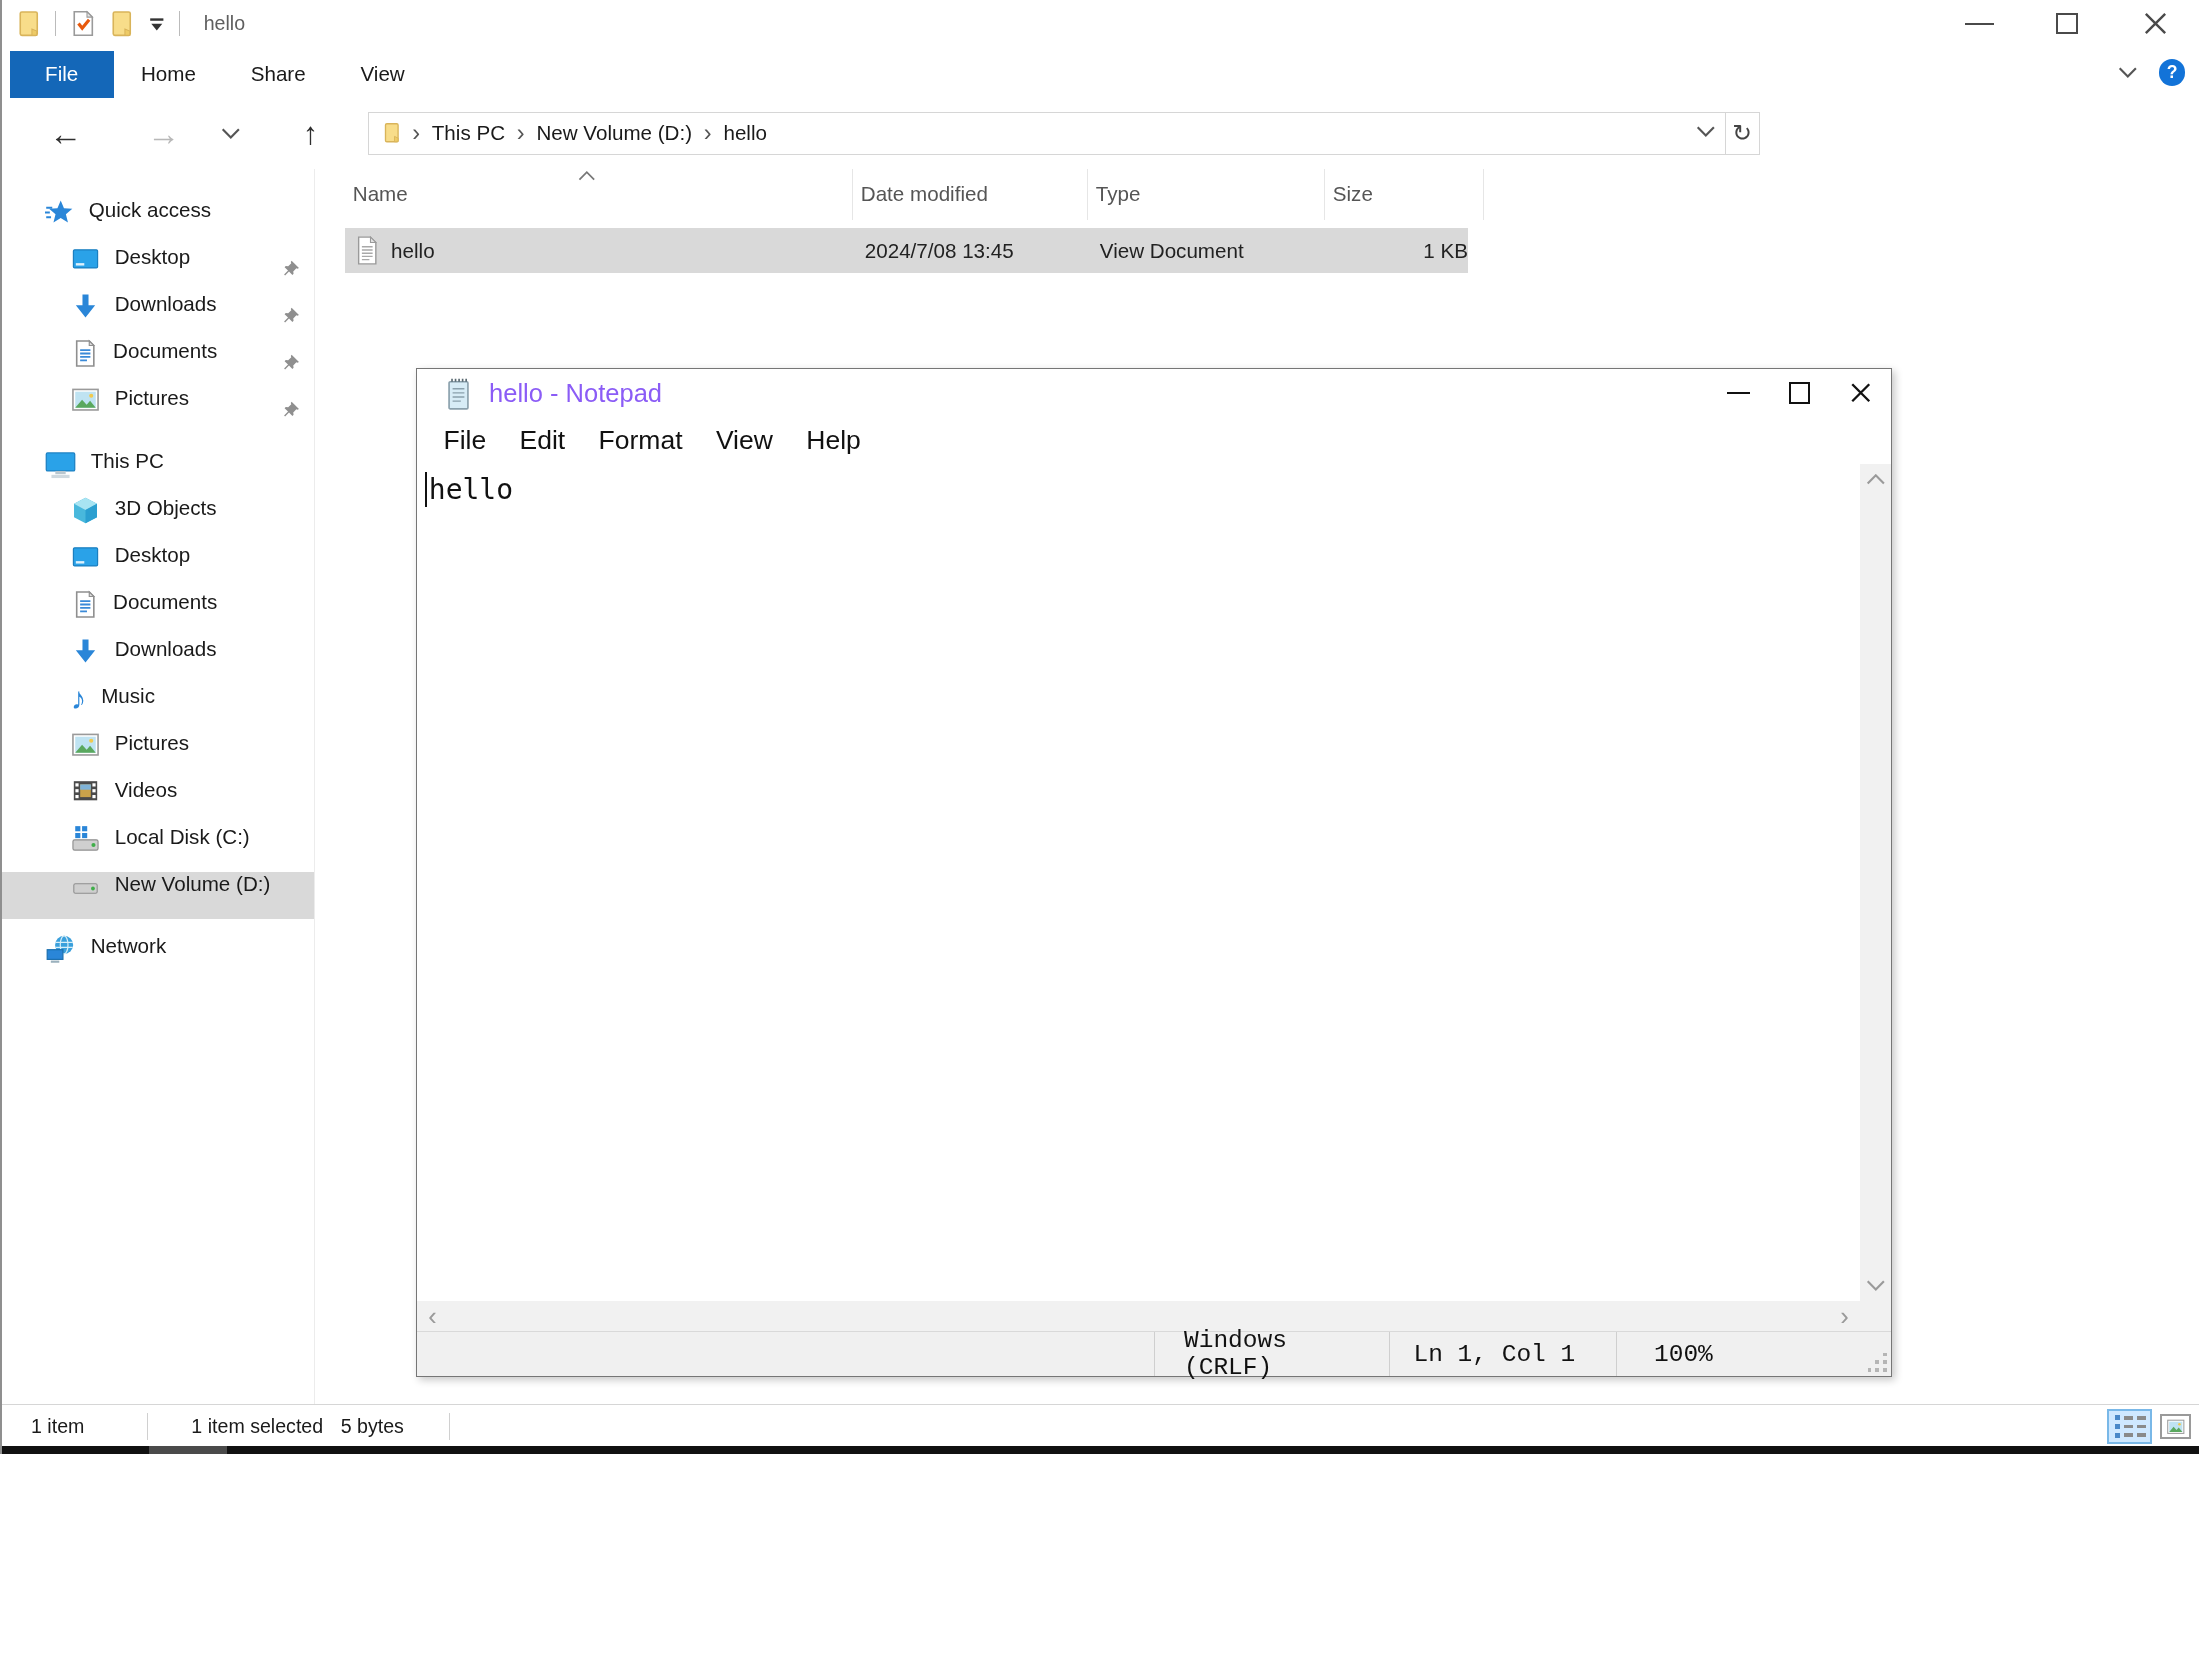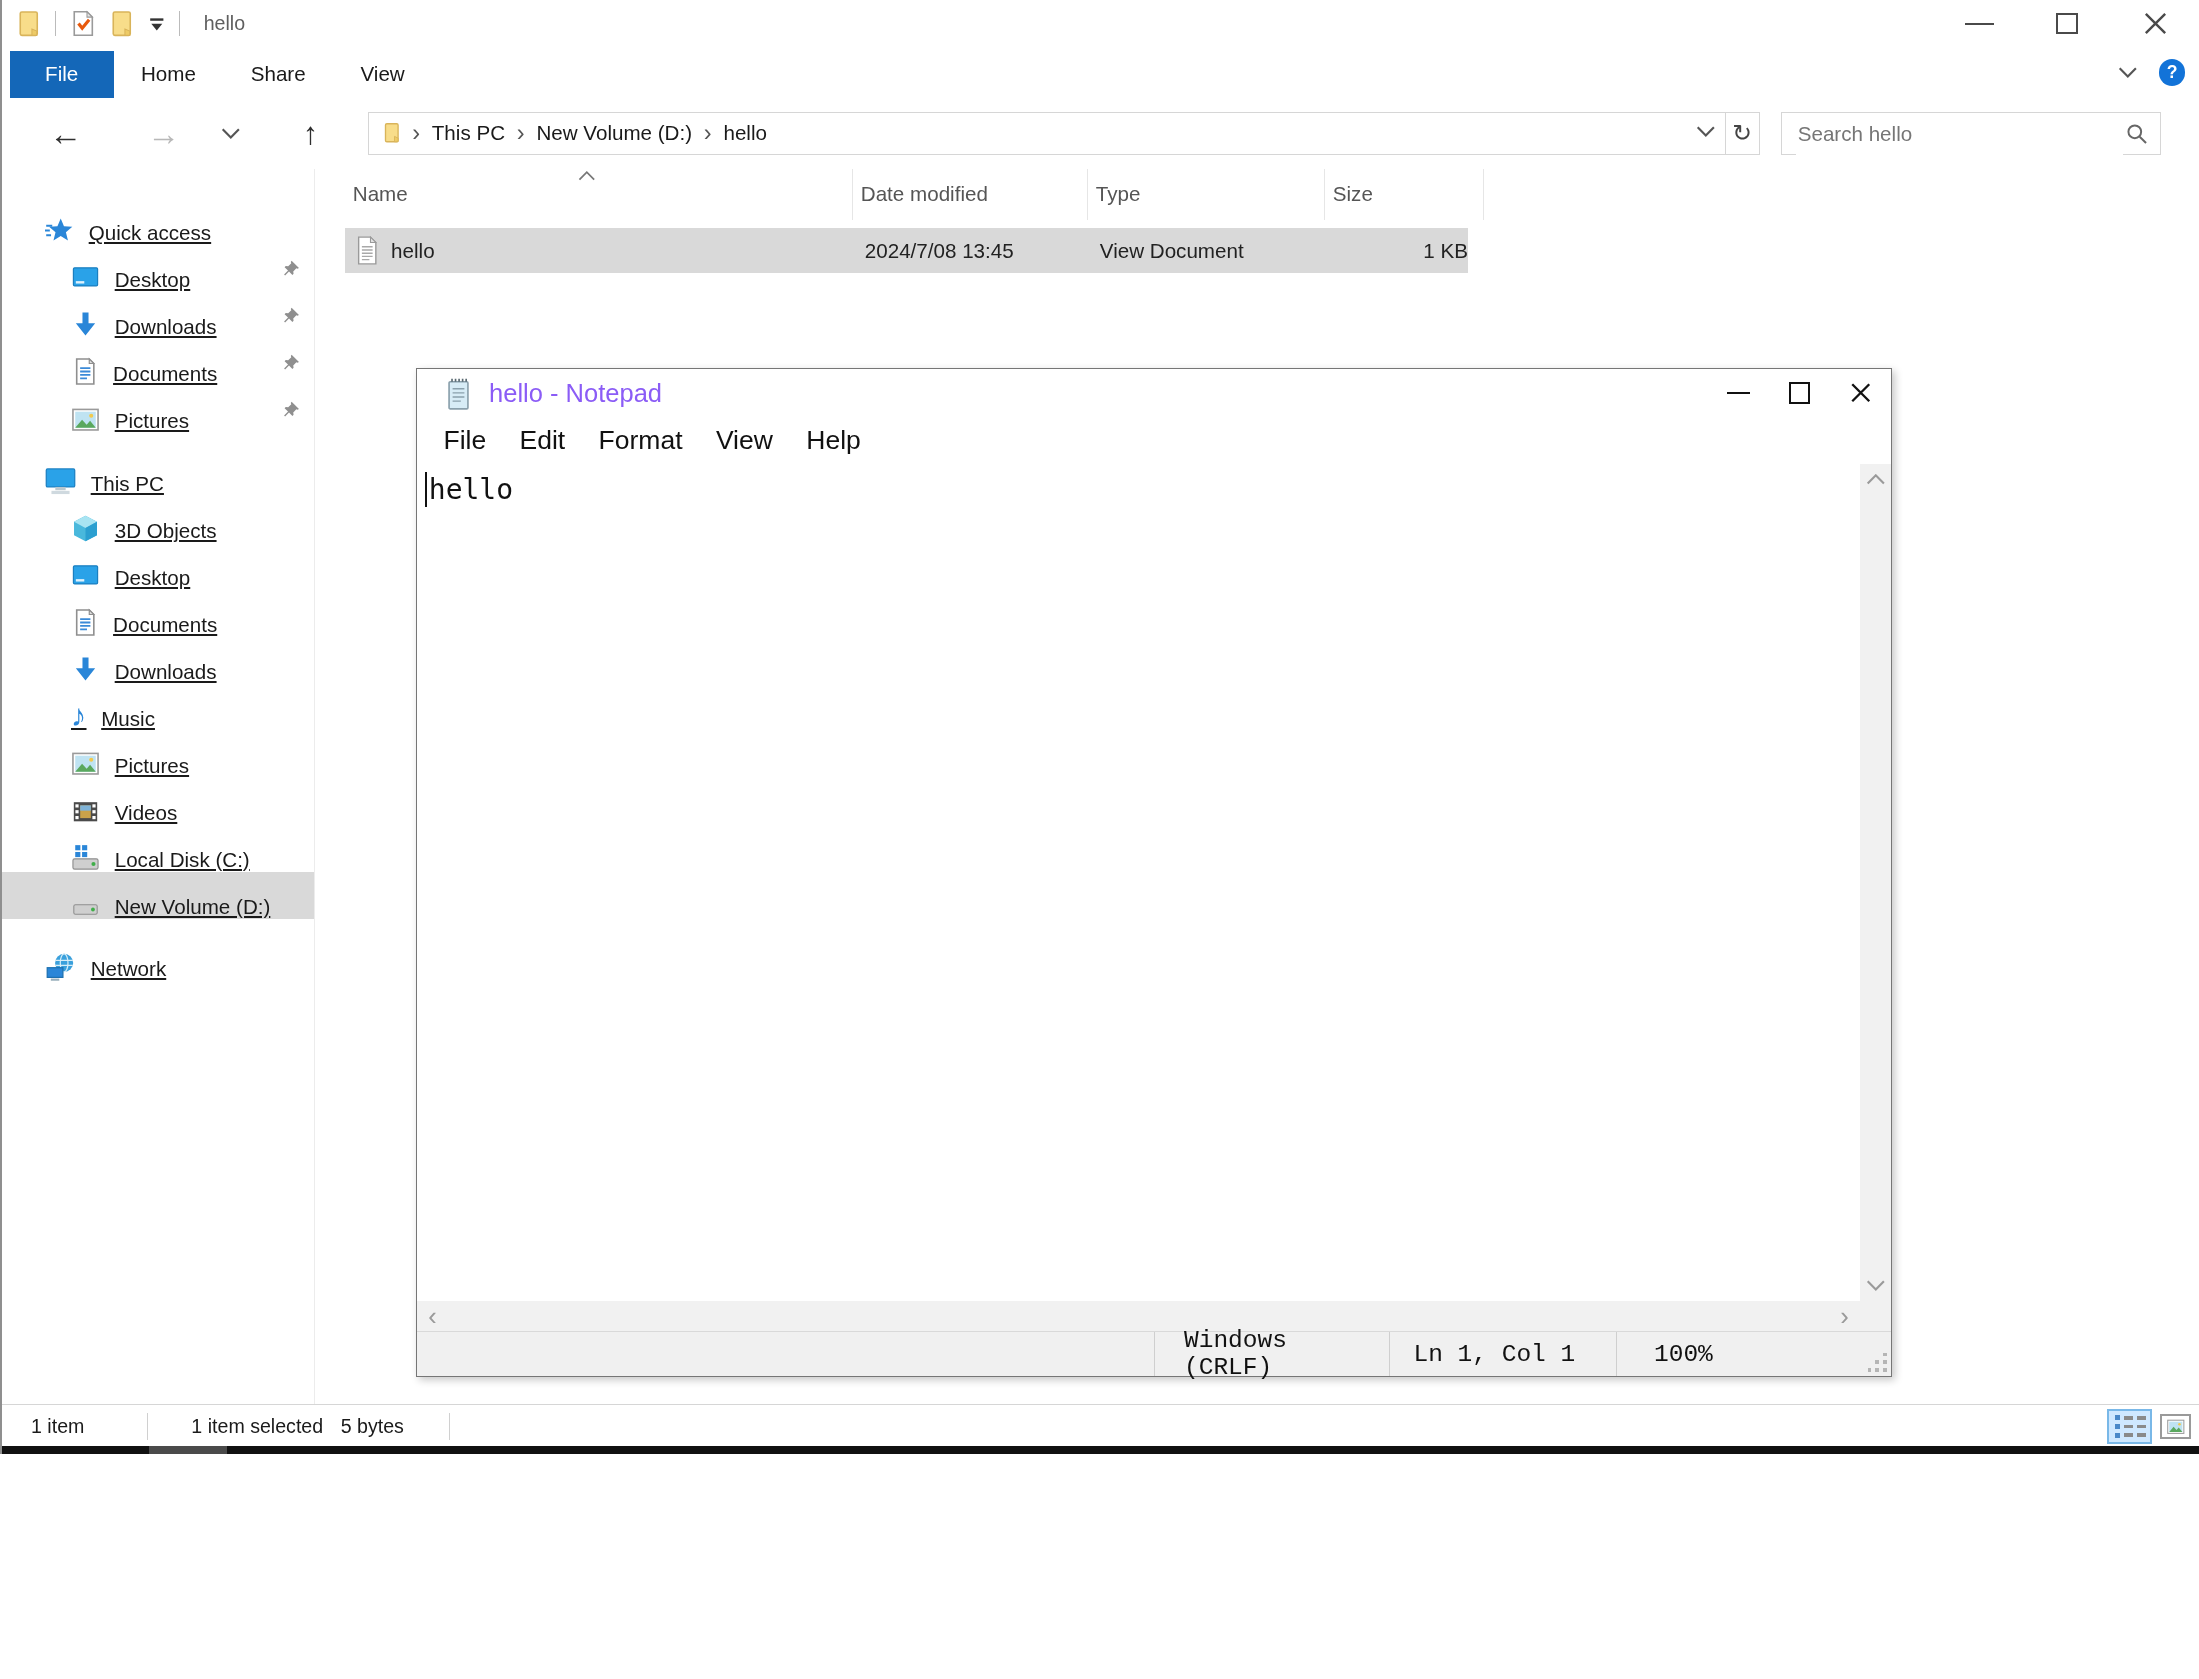--- a/index.html
+++ b/index.html
@@ -31,21 +31,21 @@
   .addr-chev{position:absolute;right:9.8px;top:13.7px;}
   .refreshbtn{position:absolute;left:1723px;top:13.7px;width:35px;height:43px;border:1px solid #d6d6d6;border-left:none;
               box-sizing:border-box;display:flex;align-items:center;justify-content:center;font-size:23.5px;color:#444;}
   .searchbox{position:absolute;left:1779px;top:13.7px;width:380px;height:43px;border:1px solid #d6d6d6;box-sizing:border-box;}
   .searchbox input{border:none;outline:none;width:323px;height:39px;margin:1px 0 0 13.7px;font-size:20.6px;
                    font-family:"Liberation Sans",sans-serif;color:#333;}
   .searchbox input::placeholder{color:#767676;opacity:1;}
   .search-ico{position:absolute;right:11.8px;top:9.8px;}
   
   .sidebar{position:absolute;left:0;top:169px;width:312px;bottom:49px;background:#fff;padding-top:29px;box-sizing:border-box;}
-  .side-row{height:47px;display:flex;align-items:flex-end;position:relative;font-size:20.6px;text-decoration:underline;}
+  .side-row{height:47px;display:flex;align-items:flex-start;position:relative;font-size:20.6px;}
   .side-row.lvl0{padding-left:43px;}
   .side-row.lvl1{padding-left:69px;}
   .side-row .ico{margin-right:14.7px;flex:0 0 auto;}
   .side-row.sel{background:#d9d9d9;}
   .side-gap{height:15.7px;}
   .pin{position:absolute;right:13.7px;top:13.7px;}
   
   .filearea{position:absolute;left:312px;top:169px;right:0;bottom:49px;background:#fff;border-left:1px solid #ececec;}
   .cols{position:absolute;left:30px;top:0;display:flex;height:51px;align-items:flex-end;}
   .colcell{box-sizing:border-box;border-right:1px solid #e6e6e6;font-size:20.6px;color:#555;
@@ -197,31 +197,20 @@
             <span class="crumb">hello</span>
           </span>
         <span class="addr-chev" id="i-addrchev">
             <svg width="19.6" height="10.8" viewBox="0 0 14 8" fill="none" stroke="#555" stroke-width="1.6">
               <path d="M1 1l6 6 6-6"></path>
             </svg>
           </span>
       </div>
       <div class="refreshbtn" id="nav-refresh">↻</div>
 
-      <div class="searchbox">
-        <input type="text" placeholder="Search hello" style="">
-        <span class="search-ico" id="i-search">
-            <svg width="23.5" height="23.5" viewBox="0 0 24 24" xmlns="http://www.w3.org/2000/svg">
-              <g fill="none" stroke="#666" stroke-width="2">
-                <circle cx="10" cy="10" r="6.5"></circle>
-                <path d="M15 15l6.5 6.5"></path>
-              </g>
-            </svg>
-          </span>
-      </div>
     </div>
 
     <div class="sidebar" id="sidebar">
         <div class="side-row lvl0">
           <span class="ico">
             <svg width="29" height="29" viewBox="0 0 24 24" xmlns="http://www.w3.org/2000/svg">
               <path d="M13 2l2.7 6.4 6.9.5-5.3 4.5 1.7 6.8L13 16.5 7 20.2l1.7-6.8-5.3-4.5 6.9-.5z" fill="#2a86d8"></path>
               <path d="M1 8h5M0 12h4M1 16h4" stroke="#2a86d8" stroke-width="1.6"></path>
             </svg>
           </span>

